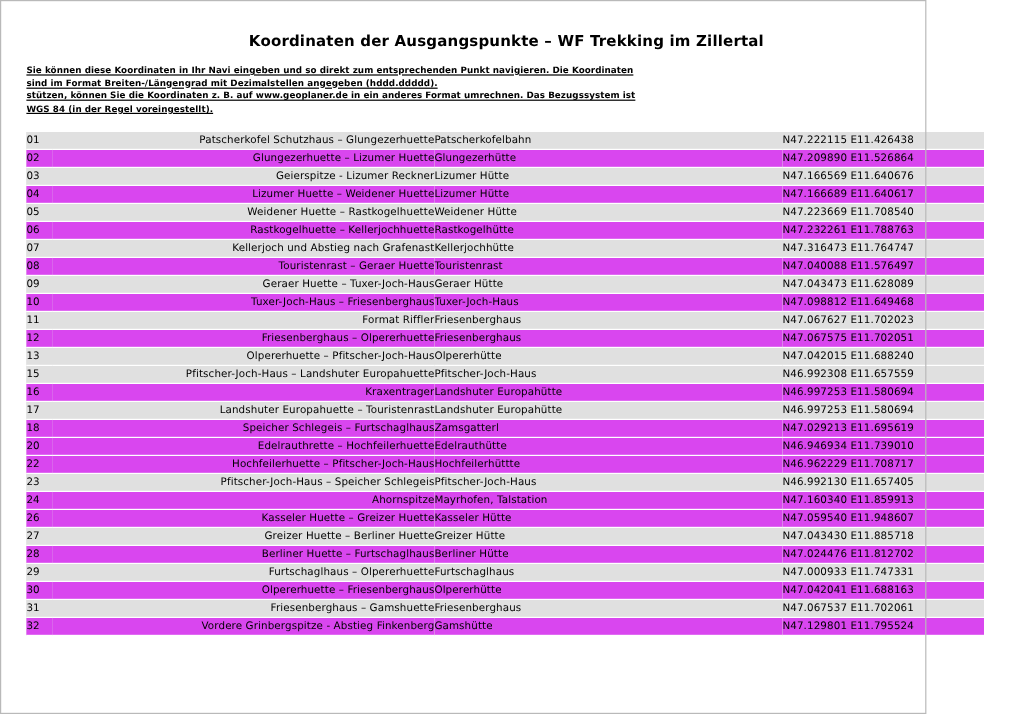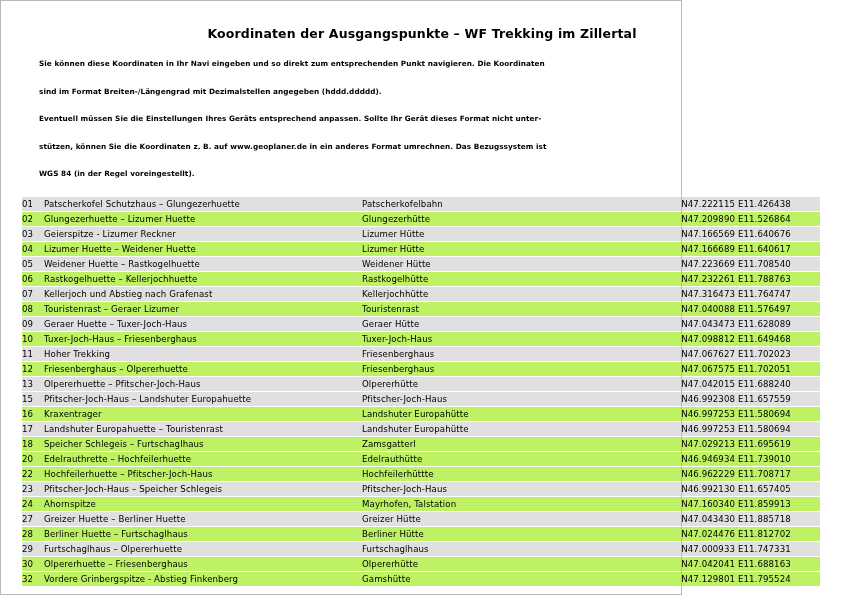--- a/index.html
+++ b/index.html
@@ -9,21 +9,21 @@
   }
   body {
     width: 842px;
     height: 595px;
     overflow: hidden;
     font-family: "DejaVu Sans", sans-serif;
     color: #000000;
   }
   #page {
     position: relative;
-    width: 682px;
+    width: 772px;
     height: 595px;
     background: #ffffff;
     box-sizing: border-box;
   }
   #page::after {
     content: "";
     position: absolute;
     left: 0; top: 0; right: 0; bottom: 0;
     border: 1px solid #b9b9b9;
     pointer-events: none;
@@ -48,75 +48,76 @@
   .intro {
     margin-top: 12px;
     font-size: 7.3px;
     font-weight: bold;
     line-height: 10.6px;
     letter-spacing: 0.05px;
     color: #000;
     width: 560px;
   }
   .intro p {
-    margin: 17px;
-    padding: 0;
+    margin: 0;
+    padding: 0;
+    text-decoration: underline;
   }
   table.coord-table {
     margin-top: 14px;
     border-collapse: collapse;
     width: 798px;
     table-layout: fixed;
     font-size: 8.6px;
     background: #e0e0e0;
   }
   table.coord-table tr {
     background: #e0e0e0;
   }
   table.coord-table tr.alt {
-    background: #bef264;
+    background: #d946ef;
   }
   table.coord-table td {
     padding: 0;
     height: 14px;
     line-height: 14px;
     vertical-align: middle;
     border-bottom: 1px solid #ffffff;
     white-space: nowrap;
     overflow: hidden;
     letter-spacing: 0.1px;
   }
   td.c-num {
     width: 22px;
     padding-left: 2px;
     text-align: left;
   }
   td.c-route {
     width: 318px;
+    text-align: right;
   }
   td.c-start {
     width: 290px;
   }
   td.c-coord {
-    text-align: center;
+    text-align: left;
     padding-right: 4px;
   }
 </style>
 </head>
 <body>
 
 <div id="page">
   <div id="content">
 
     <h1 class="doc-title">Koordinaten der Ausgangspunkte – WF Trekking im Zillertal</h1>
 
     <div class="intro">
       <p>Sie können diese Koordinaten in Ihr Navi eingeben und so direkt zum entsprechenden Punkt navigieren. Die Koordinaten</p>
       <p>sind im Format Breiten-/Längengrad mit Dezimalstellen angegeben (hddd.ddddd).</p>
-      <p>Eventuell müssen Sie die Einstellungen Ihres Geräts entsprechend anpassen. Sollte Ihr Gerät dieses Format nicht unter-</p>
       <p>stützen, können Sie die Koordinaten z. B. auf www.geoplaner.de in ein anderes Format umrechnen. Das Bezugssystem ist</p>
       <p>WGS 84 (in der Regel voreingestellt).</p>
     </div>
 
     <table class="coord-table">
       <tbody id="table-body">
           <tr>
             <td class="c-num">01</td>
             <td class="c-route">Patscherkofel Schutzhaus – Glungezerhuette</td>
             <td class="c-start">Patscherkofelbahn</td>
@@ -153,39 +154,39 @@
             <td class="c-coord">N47.232261 E11.788763</td>
           </tr>
           <tr>
             <td class="c-num">07</td>
             <td class="c-route">Kellerjoch und Abstieg nach Grafenast</td>
             <td class="c-start">Kellerjochhütte</td>
             <td class="c-coord">N47.316473 E11.764747</td>
           </tr>
           <tr class="alt">
             <td class="c-num">08</td>
-            <td class="c-route">Touristenrast – Geraer Lizumer</td>
+            <td class="c-route">Touristenrast – Geraer Huette</td>
             <td class="c-start">Touristenrast</td>
             <td class="c-coord">N47.040088 E11.576497</td>
           </tr>
           <tr>
             <td class="c-num">09</td>
             <td class="c-route">Geraer Huette – Tuxer-Joch-Haus</td>
             <td class="c-start">Geraer Hütte</td>
             <td class="c-coord">N47.043473 E11.628089</td>
           </tr>
           <tr class="alt">
             <td class="c-num">10</td>
             <td class="c-route">Tuxer-Joch-Haus – Friesenberghaus</td>
             <td class="c-start">Tuxer-Joch-Haus</td>
             <td class="c-coord">N47.098812 E11.649468</td>
           </tr>
           <tr>
             <td class="c-num">11</td>
-            <td class="c-route">Hoher Trekking</td>
+            <td class="c-route">Format Riffler</td>
             <td class="c-start">Friesenberghaus</td>
             <td class="c-coord">N47.067627 E11.702023</td>
           </tr>
           <tr class="alt">
             <td class="c-num">12</td>
             <td class="c-route">Friesenberghaus – Olpererhuette</td>
             <td class="c-start">Friesenberghaus</td>
             <td class="c-coord">N47.067575 E11.702051</td>
           </tr>
           <tr>
@@ -235,20 +236,26 @@
             <td class="c-route">Pfitscher-Joch-Haus – Speicher Schlegeis</td>
             <td class="c-start">Pfitscher-Joch-Haus</td>
             <td class="c-coord">N46.992130 E11.657405</td>
           </tr>
           <tr class="alt">
             <td class="c-num">24</td>
             <td class="c-route">Ahornspitze</td>
             <td class="c-start">Mayrhofen, Talstation</td>
             <td class="c-coord">N47.160340 E11.859913</td>
           </tr>
+          <tr class="alt">
+            <td class="c-num">26</td>
+            <td class="c-route">Kasseler Huette – Greizer Huette</td>
+            <td class="c-start">Kasseler Hütte</td>
+            <td class="c-coord">N47.059540 E11.948607</td>
+          </tr>
           <tr>
             <td class="c-num">27</td>
             <td class="c-route">Greizer Huette – Berliner Huette</td>
             <td class="c-start">Greizer Hütte</td>
             <td class="c-coord">N47.043430 E11.885718</td>
           </tr>
           <tr class="alt">
             <td class="c-num">28</td>
             <td class="c-route">Berliner Huette – Furtschaglhaus</td>
             <td class="c-start">Berliner Hütte</td>
@@ -259,20 +266,26 @@
             <td class="c-route">Furtschaglhaus – Olpererhuette</td>
             <td class="c-start">Furtschaglhaus</td>
             <td class="c-coord">N47.000933 E11.747331</td>
           </tr>
           <tr class="alt">
             <td class="c-num">30</td>
             <td class="c-route">Olpererhuette – Friesenberghaus</td>
             <td class="c-start">Olpererhütte</td>
             <td class="c-coord">N47.042041 E11.688163</td>
           </tr>
+          <tr>
+            <td class="c-num">31</td>
+            <td class="c-route">Friesenberghaus – Gamshuette</td>
+            <td class="c-start">Friesenberghaus</td>
+            <td class="c-coord">N47.067537 E11.702061</td>
+          </tr>
           <tr class="alt">
             <td class="c-num">32</td>
             <td class="c-route">Vordere Grinbergspitze - Abstieg Finkenberg</td>
             <td class="c-start">Gamshütte</td>
             <td class="c-coord">N47.129801 E11.795524</td>
           </tr>
         </tbody>
     </table>
 
   </div>

